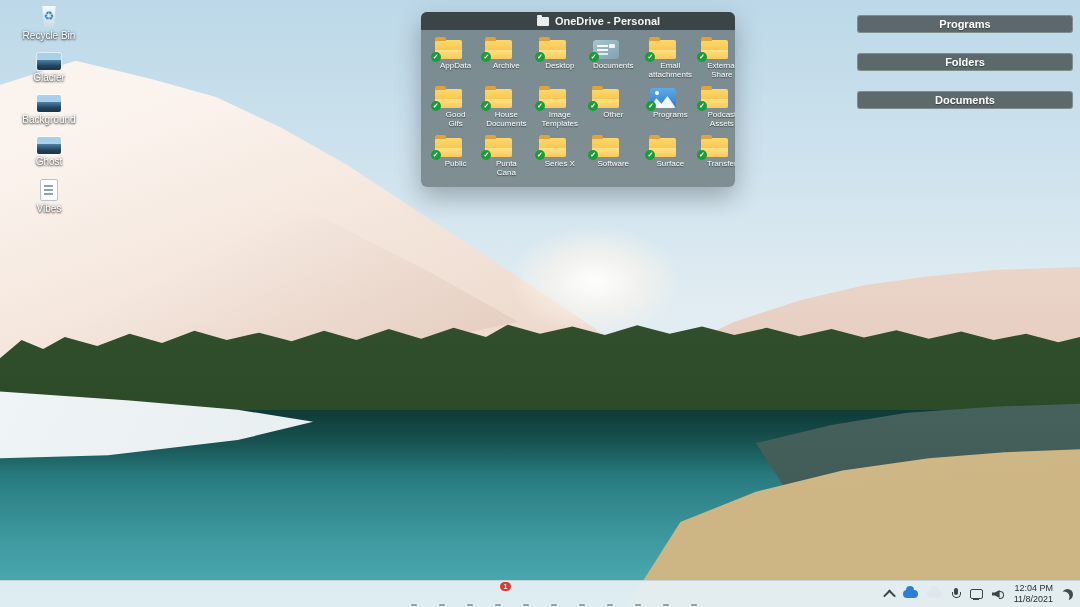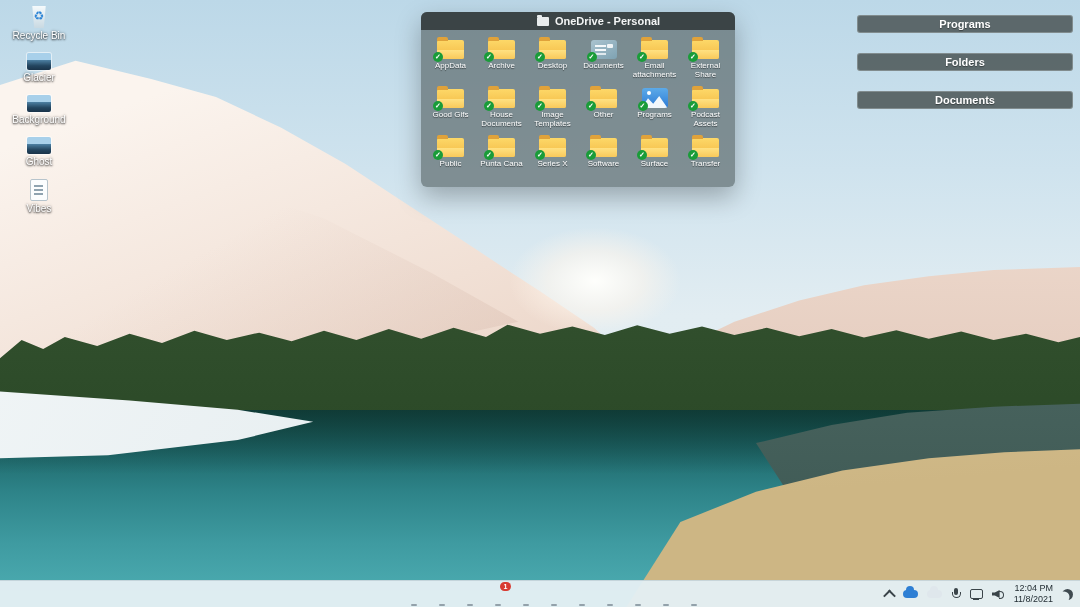--- a/index.html
+++ b/index.html
@@ -24,21 +24,21 @@
   .lake::before{content:"";position:absolute;left:0;right:0;top:0;height:64px;
     background:linear-gradient(180deg,rgba(12,44,38,.6),rgba(12,44,38,0));}
   .snowbank-left{inset:0;background:linear-gradient(120deg,#f3f7f8,#d9e4e8);
     clip-path:polygon(0 64.5%,12% 66%,22% 67.5%,29% 69.5%,22% 72.5%,10% 75%,0 75.5%);}
   .hill-right{inset:0;background:linear-gradient(180deg,#5d7872 0%,#3e5954 90%);
     clip-path:polygon(70% 73%,77% 70%,84% 68%,92% 67%,100% 66.5%,100% 84%,74% 84%);}
   .grass-right{inset:0;background:linear-gradient(175deg,#e6d5ab 10%,#cdb684 80%);
     clip-path:polygon(63% 86%,70% 81%,78% 77.5%,86% 75.5%,93% 74.5%,100% 74%,100% 100%,58% 100%);}
 
   
-  .desk-icons{position:absolute;left:6px;top:4px;width:66px;display:flex;flex-direction:column;gap:12px;}
+  .desk-icons{position:absolute;left:16px;top:4px;width:66px;display:flex;flex-direction:column;gap:12px;}
   .dicon{display:flex;flex-direction:column;align-items:center;gap:2px;cursor:default;}
   .thumb{position:relative;display:flex;align-items:center;justify-content:center;}
   .thumb.photo{width:24px;height:17px;border-radius:2px;
     background:linear-gradient(180deg,#a8d0ea 0%,#a8d0ea 40%,#4a7c9e 44%,#23455f 75%,#1a3349 100%);
     box-shadow:0 0 0 1px rgba(255,255,255,.55);}
   .thumb.recycle{width:20px;height:24px;}
   .thumb.recycle::before{content:"";position:absolute;inset:2px 2px 0 2px;
     background:linear-gradient(#f5fafc,#c9d9e2);clip-path:polygon(8% 0,92% 0,80% 100%,20% 100%);}
   .thumb.recycle::after{content:"♻";position:relative;color:#2f86d6;font-size:12px;line-height:1;}
   .thumb.file{width:16px;height:20px;background:#fbfdfe;border:1px solid #b7c4cc;border-radius:2px;}
@@ -70,21 +70,21 @@
     box-shadow:0 4px 0 #f4f8fa,0 8px 0 rgba(244,248,250,.8);}
   .fi.documents::after{content:"";position:absolute;right:4px;top:4px;width:6px;height:4px;background:rgba(255,255,255,.85);border-radius:1px;}
   .fi.pictures{width:26px;height:20px;margin-top:2px;border-radius:3px;overflow:hidden;
     background:linear-gradient(180deg,#5caae8,#2e7cd6);}
   .fi.pictures::before{content:"";position:absolute;left:0;right:0;bottom:0;height:14px;background:#f2f8fc;
     clip-path:polygon(0 100%,25% 30%,45% 70%,68% 15%,100% 100%);}
   .fi.pictures::after{content:"";position:absolute;top:3px;left:5px;width:4px;height:4px;border-radius:50%;background:#fff;}
   .sync{position:absolute;left:-4px;bottom:-3px;width:10px;height:10px;border-radius:50%;
     background:#1a9c39;color:#fff;font-size:7px;font-weight:bold;line-height:10px;text-align:center;}
   .flabel{font-size:8px;color:#fff;text-align:center;line-height:1.15;max-width:50px;
-    text-shadow:0 1px 1px rgba(0,0,0,.55);}
+    text-shadow:0 1px 1px rgba(0,0,0,.55);margin-left:15px;}
 
   
   .rolled{position:absolute;left:857px;top:15px;width:216px;display:flex;flex-direction:column;gap:20px;}
   .fence-btn{height:16px;border-radius:3px;background:rgba(84,94,96,.92);
     border:1px solid rgba(160,170,172,.55);color:#fff;font-size:11px;font-weight:bold;
     display:flex;align-items:center;justify-content:center;
     text-shadow:0 1px 1px rgba(0,0,0,.4);cursor:default;}
 
   
   .taskbar{position:absolute;left:0;right:0;bottom:0;height:26px;

